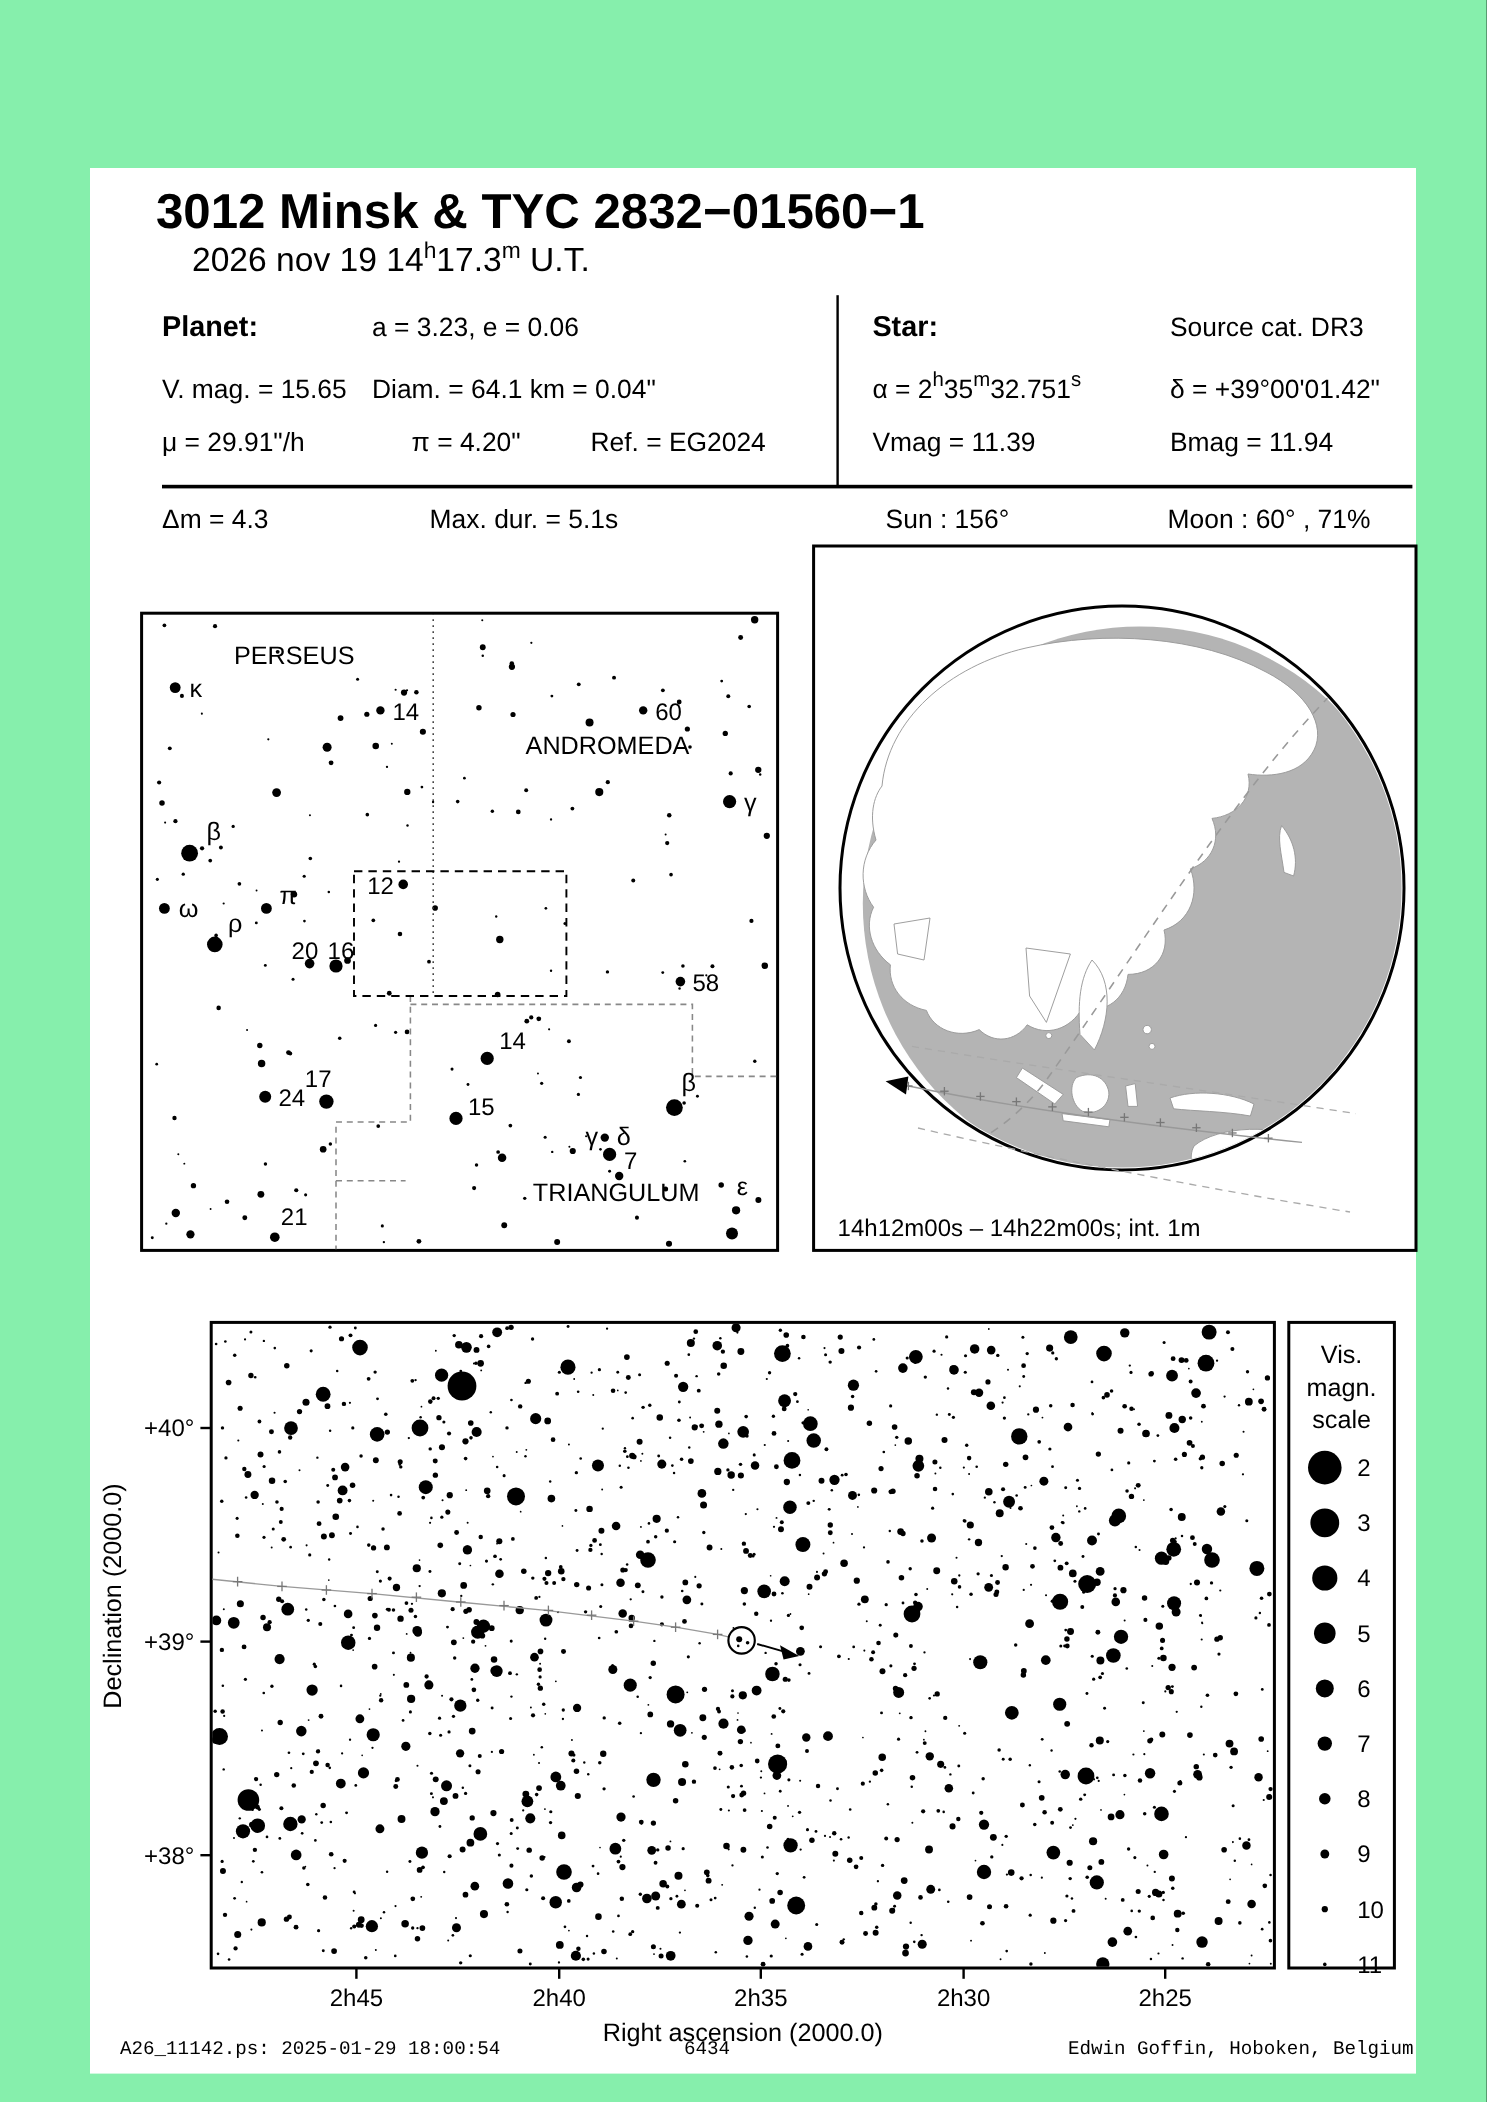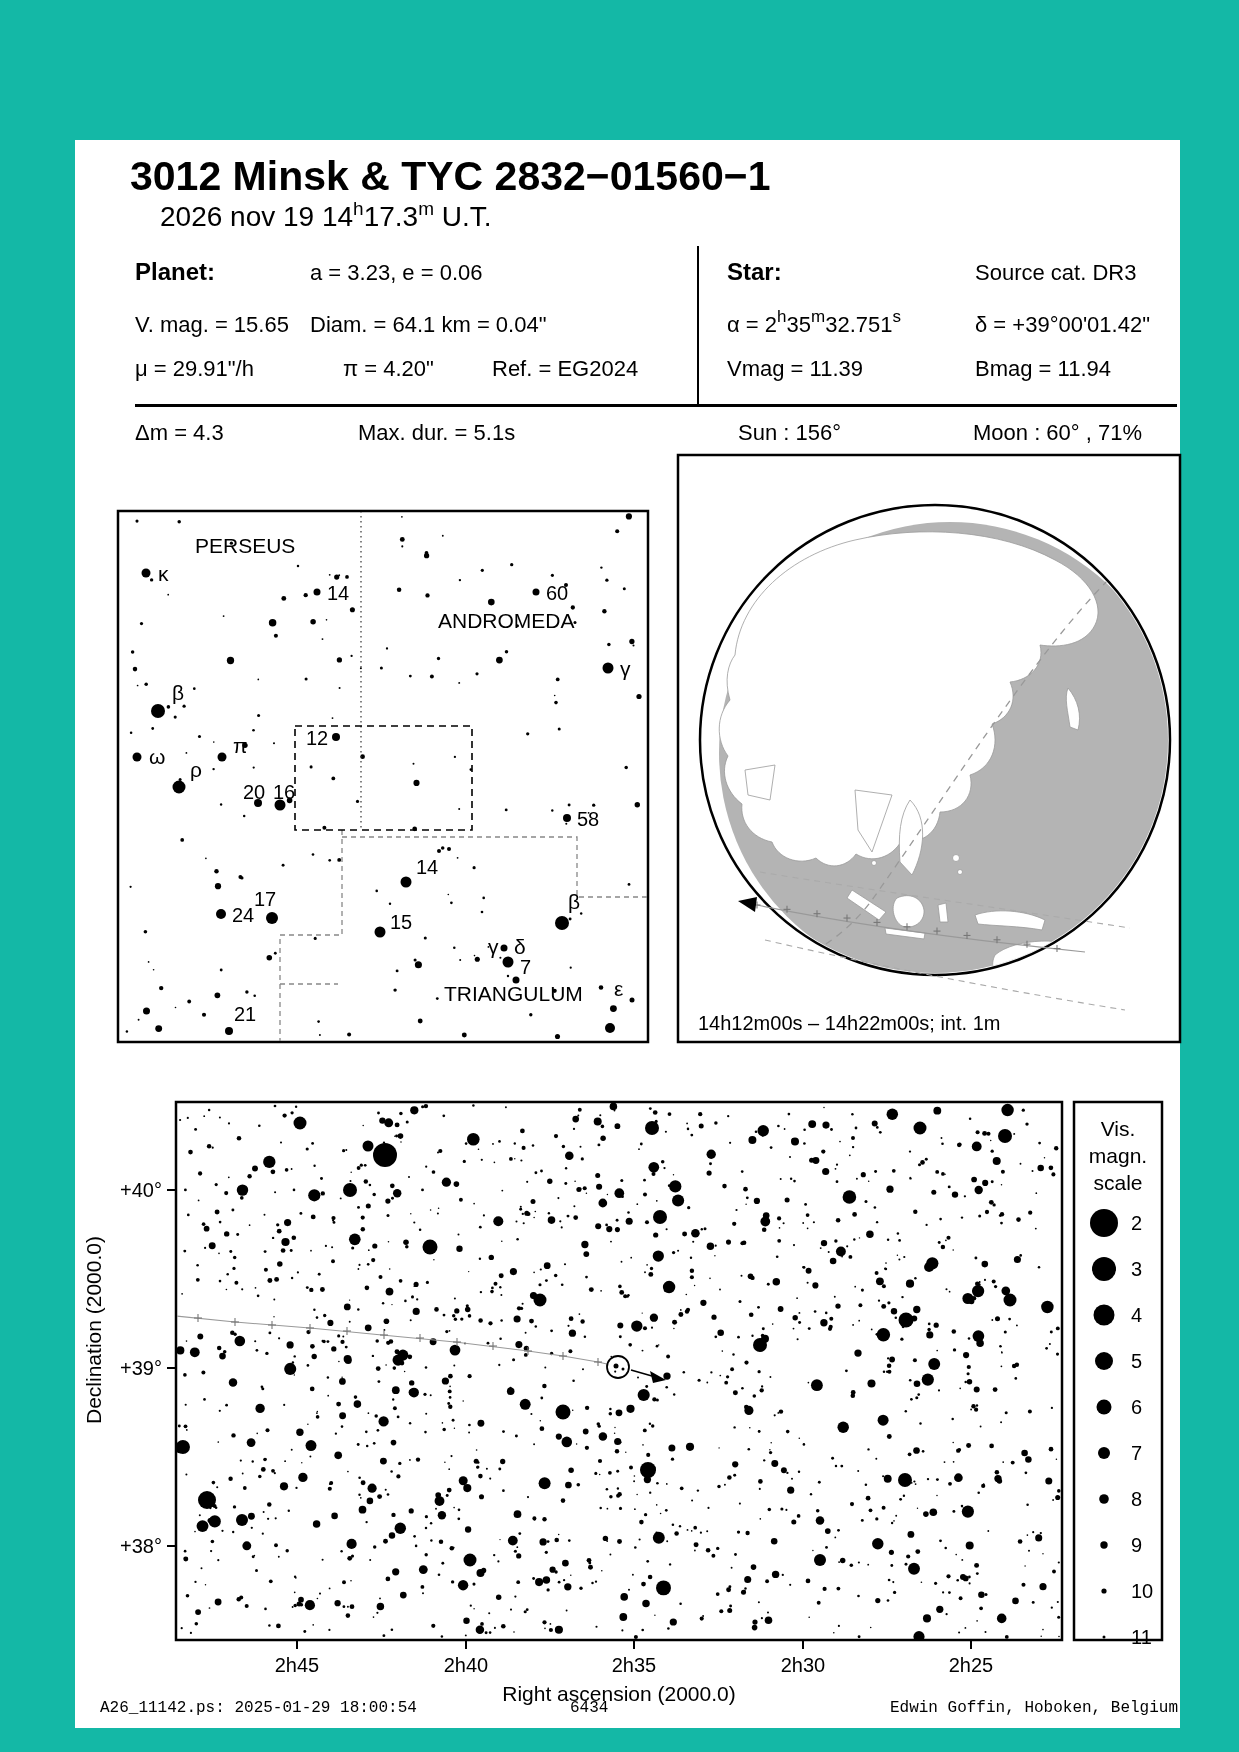--- a/index.html
+++ b/index.html
@@ -1,16 +1,16 @@
 <!DOCTYPE html>
 <html><head>
 <meta charset="utf-8">
 <style>
   html,body{margin:0;padding:0;background:#000;}
-  .stage{position:relative;width:1239px;height:1752px;background:#14b8a6;overflow:hidden;}
+  .stage{position:relative;width:1239px;height:1752px;background:#86efac;overflow:hidden;}
   svg text{font-family:"Liberation Sans","DejaVu Sans",sans-serif;fill:#000;}
   svg text.mono{font-family:"Liberation Mono","DejaVu Sans Mono",monospace;}
 </style>
 </head>
 <body>
 
 <div class="stage">
 <svg viewBox="0 0 1239 1752" width="1239" height="1752">
   <defs>
     <clipPath id="discClip">

